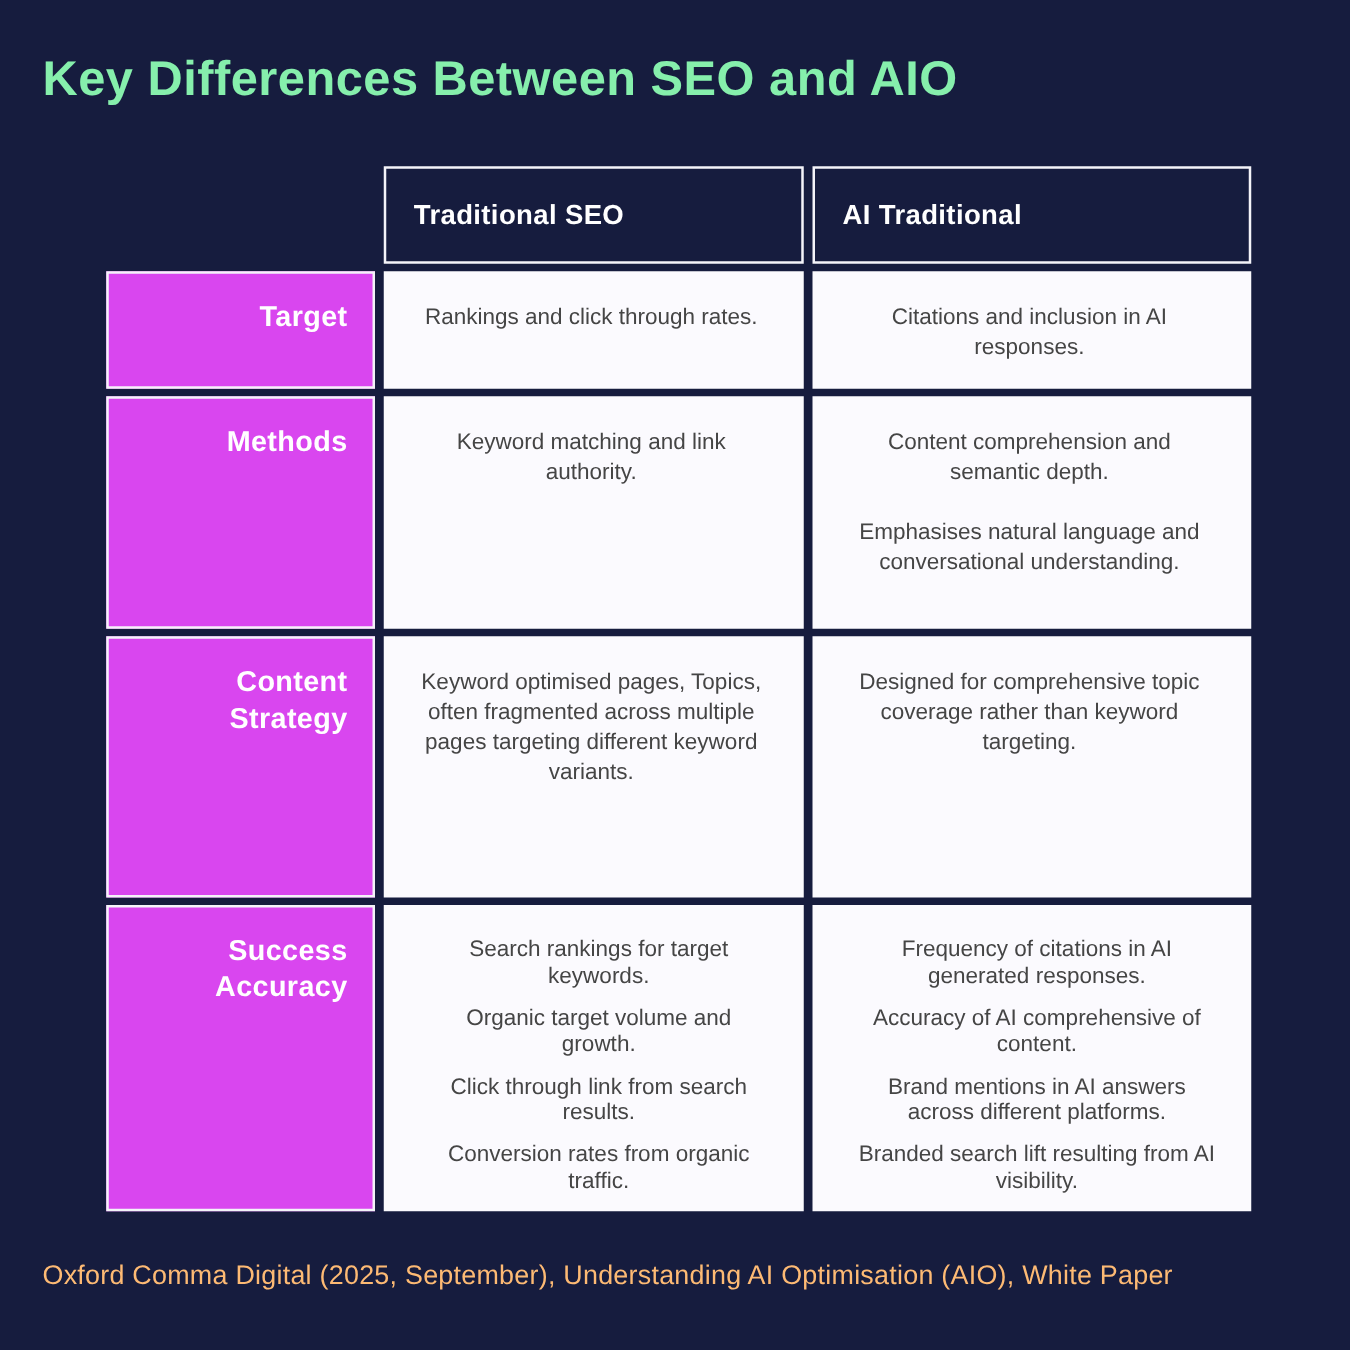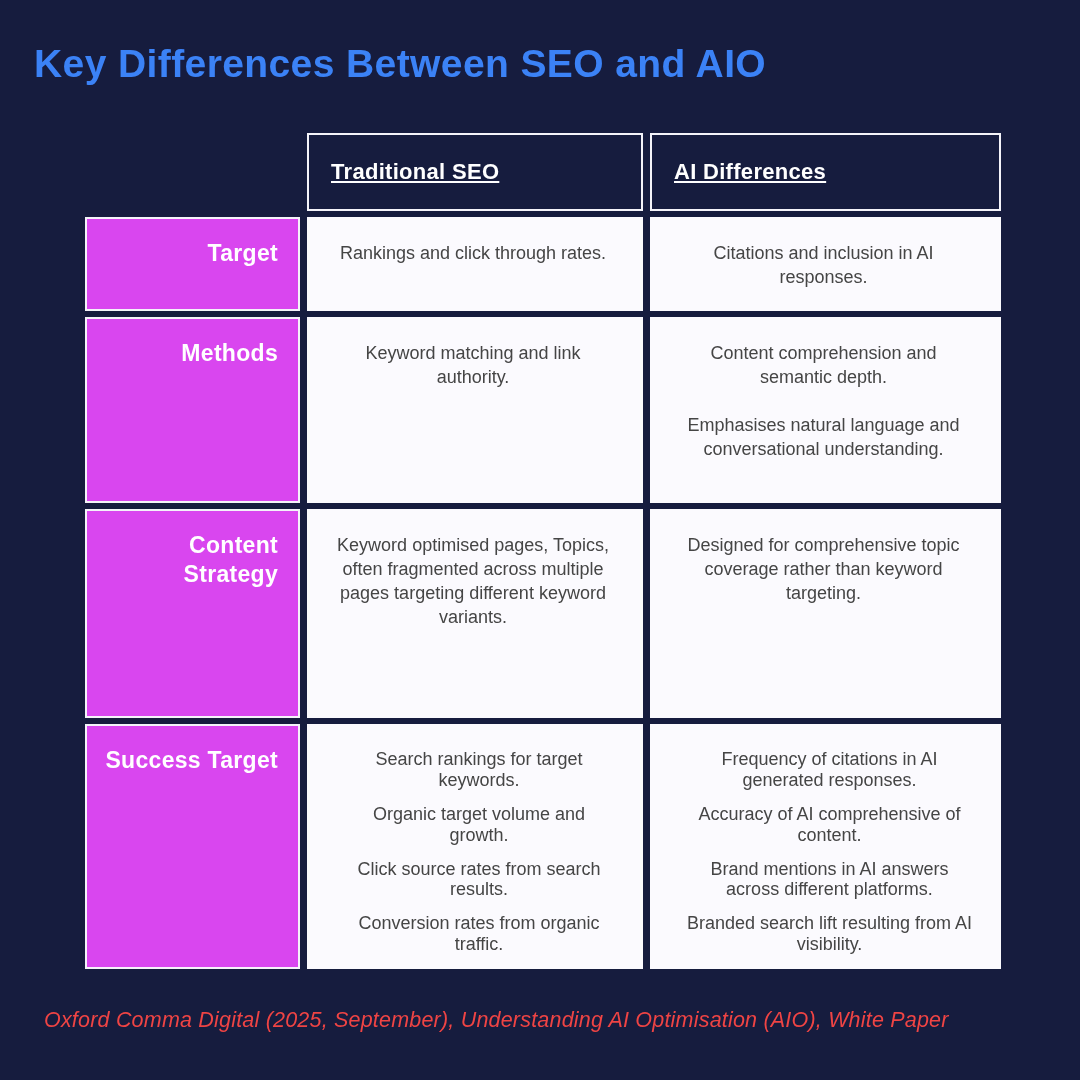--- a/index.html
+++ b/index.html
@@ -3,63 +3,63 @@
 <meta charset="utf-8">
 <style>
   html,body{margin:0;padding:0}
   body{
     width:1080px;height:1080px;position:relative;overflow:hidden;
     background:#161c3e;
     font-family:"Liberation Sans",sans-serif;
   }
   .title{
     position:absolute;left:34px;top:42px;margin:0;
-    font-size:39px;font-weight:bold;color:#3b82f6;letter-spacing:.4px;
+    font-size:39px;font-weight:bold;color:#86efac;letter-spacing:.4px;
   }
   .table{
     position:absolute;left:85px;top:133px;
     display:grid;
     grid-template-columns:215px 336px 351px;
     grid-template-rows:78px 94px 186px 209px 245px;
     column-gap:7px;row-gap:6px;
   }
   .spacer{background:transparent}
   .head-cell{
     background:#161c3e;border:2px solid #f4f3f9;box-sizing:border-box;
     color:#ffffff;font-weight:bold;font-size:22px;letter-spacing:.3px;
-    display:flex;align-items:center;padding-left:22px;text-decoration:underline;
+    display:flex;align-items:center;padding-left:22px;
   }
   .label-cell{
     background:#d946ef;border:2px solid #f4f3f9;box-sizing:border-box;
     color:#ffffff;font-weight:bold;font-size:23px;letter-spacing:.3px;
     text-align:right;padding:20px 20px 0 12px;line-height:1.28;
   }
   .content-cell{
     background:#fbfafe;box-sizing:border-box;
     color:#454545;font-size:18px;line-height:1.33;
     padding:25px 28px 0 24px;
     text-align:center;
   }
   .content-cell p{margin:0 0 24px 0}
   .content-cell.tight{line-height:1.16}
   .content-cell.tight p{margin:0 0 13px 12px}
   .footer{
-    position:absolute;left:44px;top:1008px;margin:0;
-    font-style:italic;font-size:21.5px;color:#ef4444;letter-spacing:.2px;
+    position:absolute;left:34px;top:1008px;margin:0;
+    font-size:21.5px;color:#fdba74;letter-spacing:.2px;
   }
 </style>
 </head>
 <body>
 
 <h1 class="title">Key Differences Between SEO and AIO</h1>
 
 <div class="table">
   <div class="spacer"></div>
   <div class="head-cell">Traditional SEO</div>
-  <div class="head-cell">AI Differences</div>
+  <div class="head-cell">AI Traditional</div>
 
 <div class="label-cell">Target</div>
     <div class="content-cell">
       <p>Rankings and click through rates.</p>
     </div>
     <div class="content-cell">
       <p>Citations and inclusion in AI responses.</p>
     </div>
     <div class="label-cell">Methods</div>
     <div class="content-cell">
@@ -69,25 +69,25 @@
       <p>Content comprehension and semantic depth.</p>
       <p>Emphasises natural language and conversational understanding.</p>
     </div>
     <div class="label-cell">Content Strategy</div>
     <div class="content-cell">
       <p>Keyword optimised pages, Topics, often fragmented across multiple pages targeting different keyword variants.</p>
     </div>
     <div class="content-cell">
       <p>Designed for comprehensive topic coverage rather than keyword targeting.</p>
     </div>
-    <div class="label-cell">Success Target</div>
+    <div class="label-cell">Success Accuracy</div>
     <div class="content-cell tight">
       <p>Search rankings for target keywords.</p>
       <p>Organic target volume and growth.</p>
-      <p>Click source rates from search results.</p>
+      <p>Click through link from search results.</p>
       <p>Conversion rates from organic traffic.</p>
     </div>
     <div class="content-cell tight">
       <p>Frequency of citations in AI generated responses.</p>
       <p>Accuracy of AI comprehensive of content.</p>
       <p>Brand mentions in AI answers across different platforms.</p>
       <p>Branded search lift resulting from AI visibility.</p>
     </div>
   </div>
 

